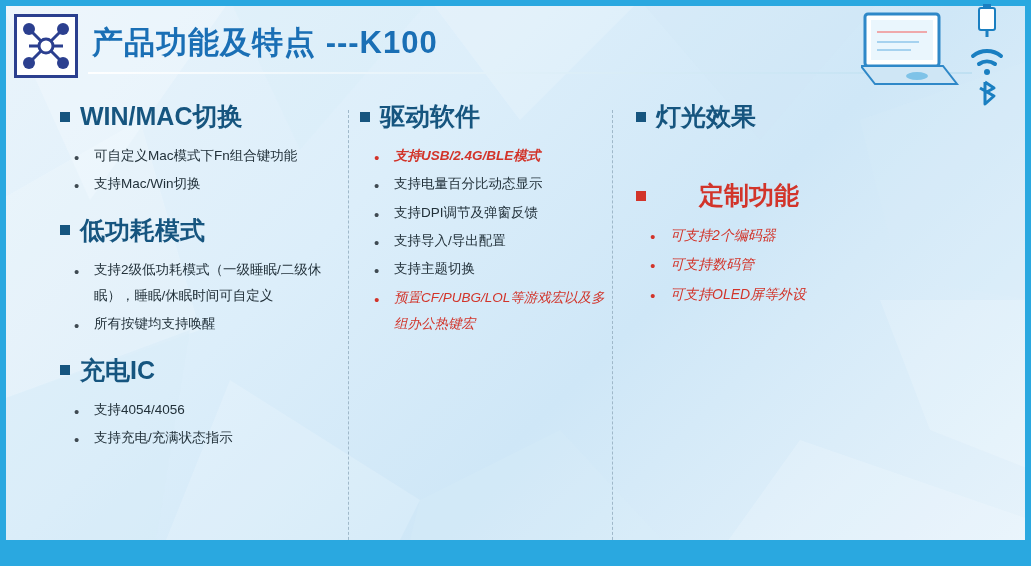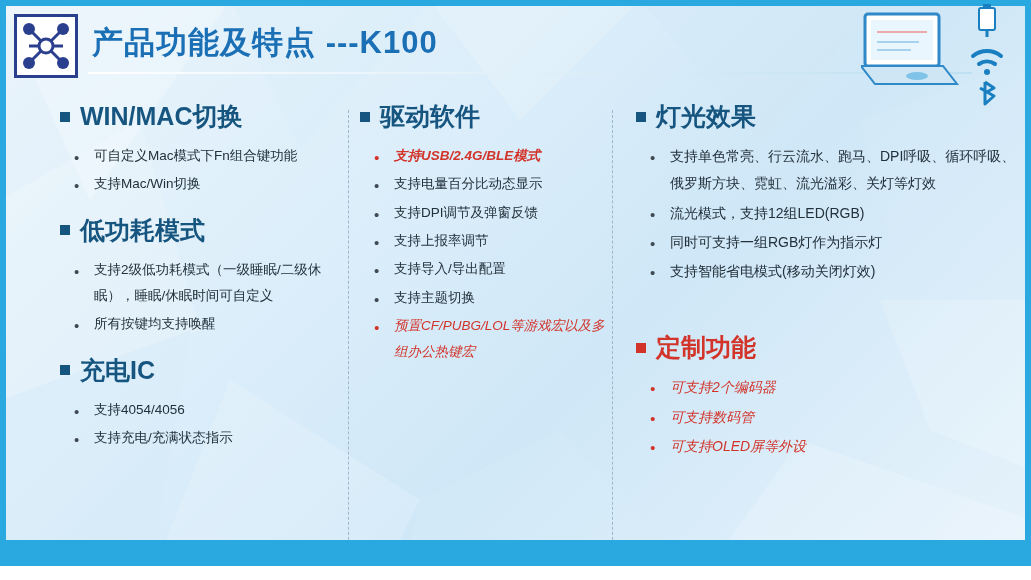--- a/index.html
+++ b/index.html
@@ -107,21 +107,21 @@
 
   .section { margin-bottom: 16px; }
   .sec-head {
     display: flex;
     align-items: center;
     font-size: 25px;
     font-weight: bold;
     color: #16557f;
     margin-bottom: 10px;
   }
-  .sec-head.accent { color: #d2342a; }
+  .sec-head.accent { color: #d2342a; gap: 43px; }
   .bullet-sq {
     display: inline-block;
     width: 10px;
     height: 10px;
     background: #16557f;
     margin-right: 10px;
     flex: none;
   }
   .sec-head.accent .bullet-sq { background: #d2342a; }
 
@@ -282,40 +282,33 @@
     <div class="col col-2">
       <div class="section">
         <div class="sec-head">
           <span class="bullet-sq"></span>
           <span>驱动软件</span>
         </div>
         <ul class="items">
           <li class="red"><b>支持USB/2.4G/BLE模式</b></li>
           <li>支持电量百分比动态显示</li>
           <li>支持DPI调节及弹窗反馈</li>
-          <li>支持上报率调节</li>
           <li>支持导入/导出配置</li>
           <li>支持主题切换</li>
           <li class="red">预置CF/PUBG/LOL等游戏宏以及多组办公热键宏</li>
         </ul>
       </div>
     </div>
 
     <div class="col col-3">
       <div class="section">
         <div class="sec-head">
           <span class="bullet-sq"></span>
           <span>灯光效果</span>
         </div>
-        <ul class="items">
-          <li>支持单色常亮、行云流水、跑马、DPI呼吸、循环呼吸、俄罗斯方块、霓虹、流光溢彩、关灯等灯效</li>
-          <li>流光模式，支持12组LED(RGB)</li>
-          <li>同时可支持一组RGB灯作为指示灯</li>
-          <li>支持智能省电模式(移动关闭灯效)</li>
-        </ul>
       </div>
 
       <div class="section" style="margin-top:46px;">
         <div class="sec-head accent">
           <span class="bullet-sq"></span>
           <span>定制功能</span>
         </div>
         <ul class="items">
           <li class="red">可支持2个编码器</li>
           <li class="red">可支持数码管</li>

